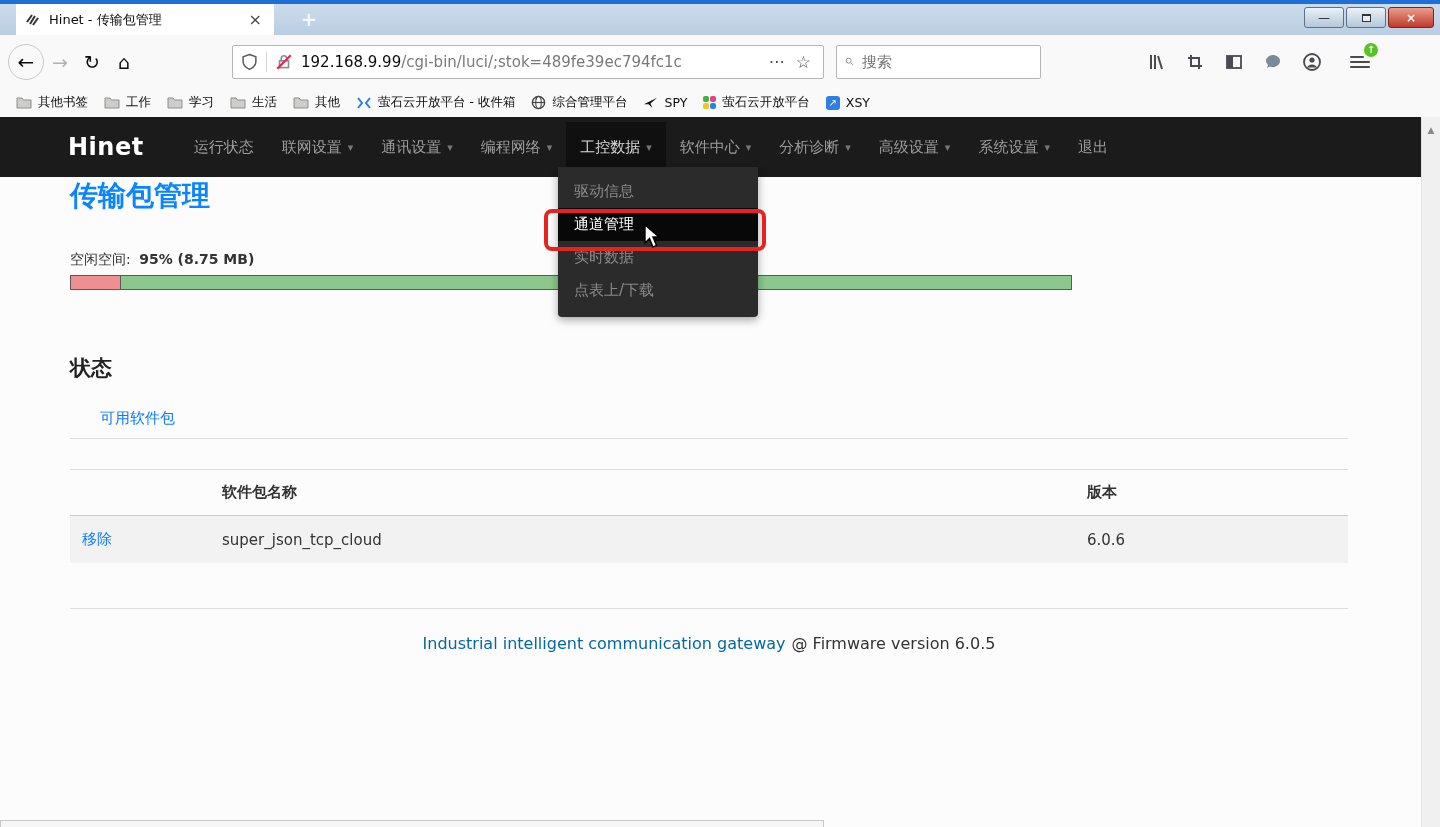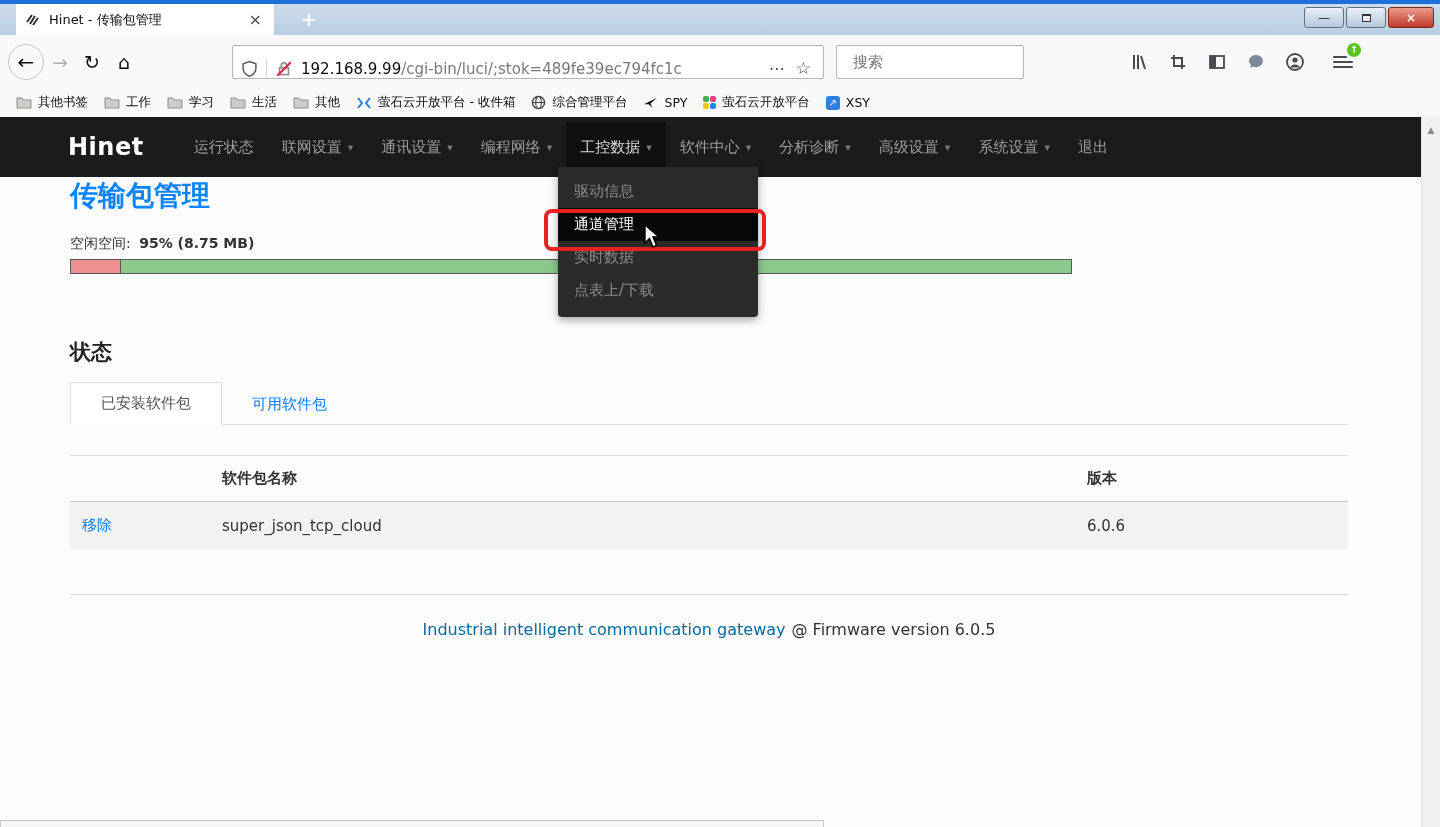--- a/index.html
+++ b/index.html
@@ -26,28 +26,28 @@
 
   
   .toolbar { position:absolute; left:0; top:35px; width:1440px; height:53px; background:#f9f9fa;
              display:flex; align-items:center; }
   .nav-btn { width:32px; height:32px; display:flex; align-items:center; justify-content:center;
              font-size:19px; color:#0c0c0d; }
   .btn-back { margin-left:8px; width:36px; height:36px; border:1px solid #c9c9cb; border-radius:50%;
               background:#f9f9fa; font-size:20px; }
   .btn-forward { color:#b1b1b3; }
   .urlbar { margin-left:92px; width:592px; height:34px; background:#fff; border:1px solid #b6b6b8;
-            border-radius:2px; display:flex; align-items:flex-end; padding:0 8px; }
+            border-radius:2px; display:flex; align-items:center; padding:0 8px; }
   .urlbar .sep { width:1px; height:20px; background:#d7d7db; margin:0 8px; }
   .url-text { flex:1; font-size:15px; white-space:nowrap; overflow:hidden; }
   .url-domain { color:#0c0c0d; }
   .url-path { color:#797979; }
   .url-overflow { color:#4a4a4f; font-size:16px; letter-spacing:1px; padding:0 6px; }
   .url-star { color:#4a4a4f; font-size:17px; padding:0 4px; }
-  .searchbar { margin-left:12px; width:188px; height:34px; background:#fff; border:1px solid #b6b6b8;
+  .searchbar { margin-left:12px; width:205px; height:34px; background:#fff; border:1px solid #b6b6b8;
                border-radius:2px; display:flex; align-items:center; padding:0 8px; }
   .searchbar input { border:none; outline:none; background:transparent; font-size:15px; width:170px;
                      margin-left:8px; color:#3a3a3a; font-family:inherit; }
   .toolbar-icons { display:flex; align-items:center; gap:9px; margin-left:100px; }
   .tb-icon { width:30px; height:30px; display:flex; align-items:center; justify-content:center; }
   .menu-btn { position:relative; margin-left:18px; margin-right:10px; width:30px; height:30px;
               display:flex; flex-direction:column; justify-content:center; gap:3px; padding:0 5px; }
   .menu-btn i { display:block; height:2px; background:#4a4a4f; border-radius:1px; }
   .menu-btn i:nth-child(1){ width:14px; } .menu-btn i:nth-child(2){ width:20px; } .menu-btn i:nth-child(3){ width:20px; }
   .menu-badge { position:absolute; right:-3px; top:-4px; width:14px; height:14px; border-radius:50%;
@@ -78,21 +78,21 @@
   .dropdown { position:absolute; left:558px; top:167px; width:200px; background:#2b2b2b;
               border-radius:0 0 4px 4px; padding:8px 0 10px; box-shadow:0 3px 8px rgba(0,0,0,.35); z-index:20; }
   .dd-item { height:33px; line-height:33px; padding-left:16px; color:#8a8a8a; font-size:15px; }
   .dd-item.hover { background:#080808; color:#fff; }
   .annotation-box { position:absolute; left:544px; top:209px; width:222px; height:42px;
                     border:4px solid #e8221f; border-radius:8px; z-index:30; pointer-events:none; }
   .cursor { position:absolute; left:643px; top:224px; z-index:40; }
 
   .page { padding:0 73px 0 70px; }
   .page-title { color:#0a85ff; font-size:28px; font-weight:bold; }
-  .free-space { margin-top:20px; font-size:14px; color:#333; }
+  .free-space { margin-top:36px; font-size:14px; color:#333; }
   .free-space b { margin-left:4px; }
   .progress { margin-top:6px; width:1002px; height:15px; border:1px solid #5a5a5a; display:flex; }
   .progress .used { background:#ee9090; border-right:1px solid #5a5a5a; }
   .progress .free { background:#8cc88c; flex:1; }
 
   .status-heading { margin-top:64px; font-size:21px; font-weight:bold; color:#222; }
   .tabs { margin-top:16px; border-bottom:1px solid #ddd; display:flex; align-items:flex-end; }
   .tab-pill { font-size:15px; padding:11px 30px; margin-bottom:-1px; }
   .tab-pill.active { background:#fff; border:1px solid #ddd; border-bottom:1px solid #fff; color:#555; }
   .tab-pill.link { color:#0a7cff; }
@@ -319,21 +319,20 @@
       <span>空闲空间:</span>
       <b>95% (8.75 MB)</b>
     </div>
     <div class="progress">
       <div class="used" style="width: 5%;"></div>
       <div class="free"></div>
     </div>
 
     <div class="status-heading">状态</div>
     <div class="tabs">
-      <span class="tab-pill active">已安装软件包</span>
       <span class="tab-pill link">可用软件包</span>
     </div>
 
     <table class="pkg">
       <thead>
         <tr>
           <th class="col-action"></th>
           <th class="col-name">软件包名称</th>
           <th>版本</th>
         </tr>

